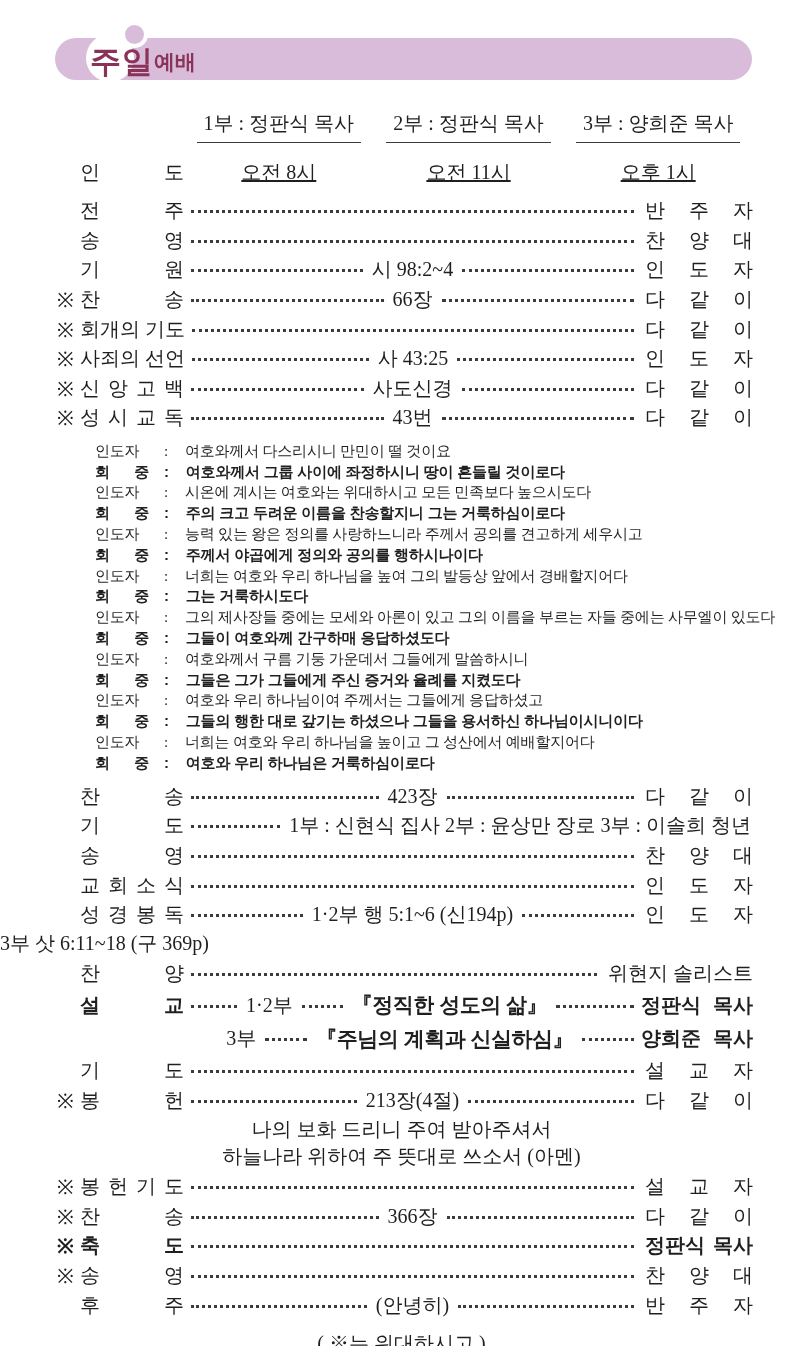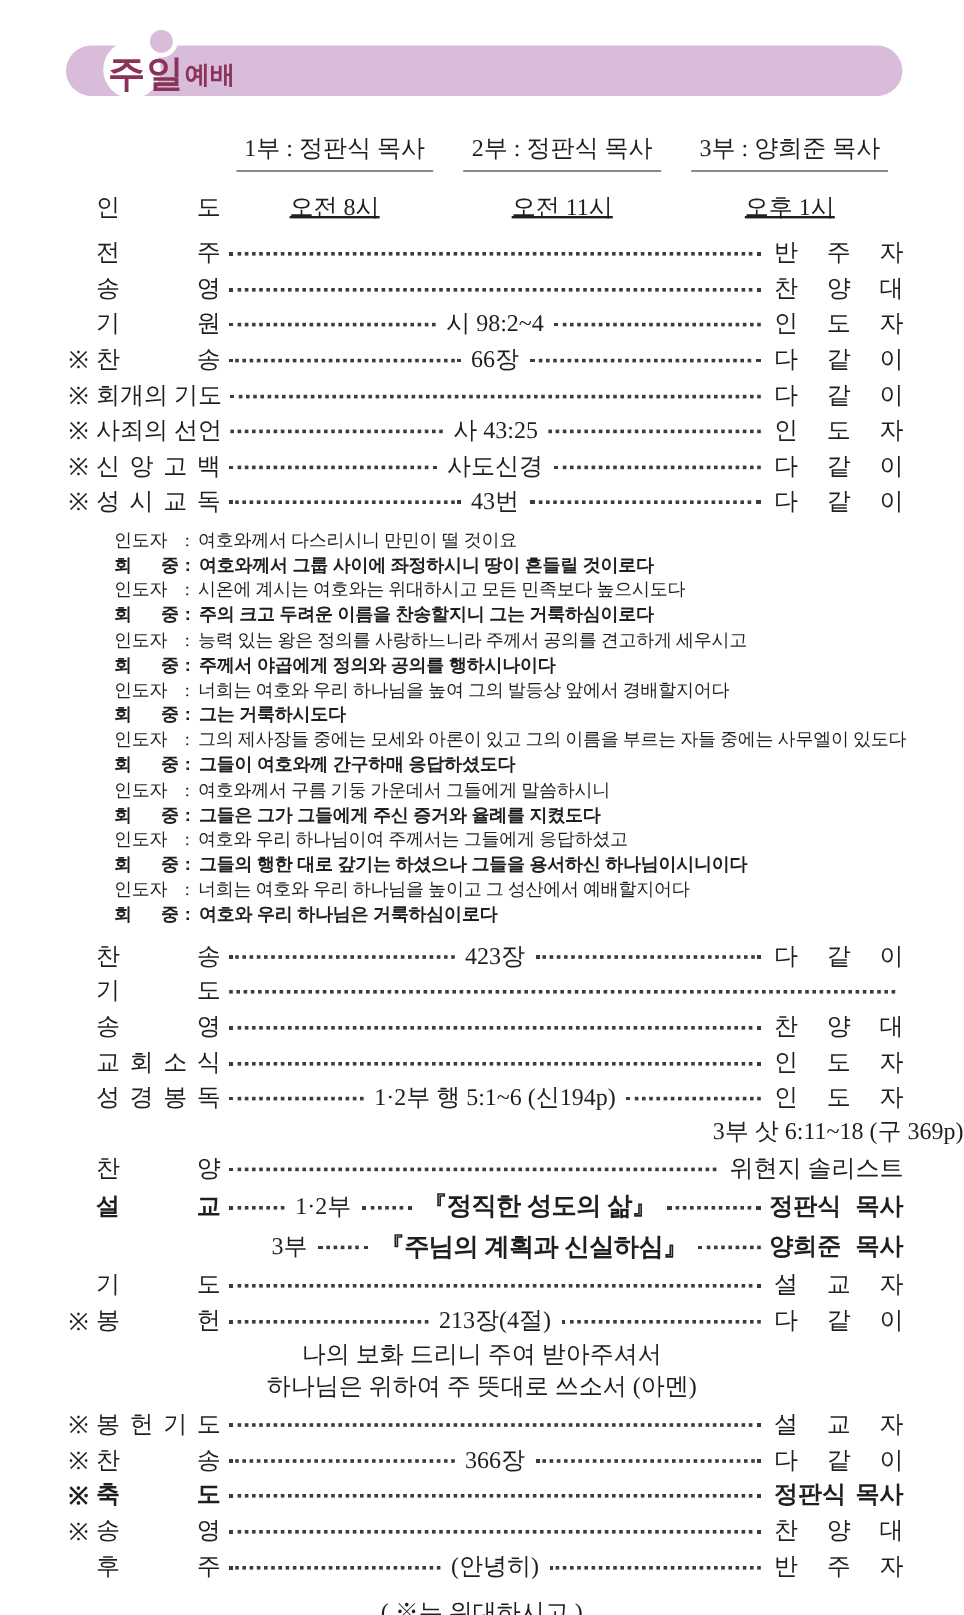--- a/index.html
+++ b/index.html
@@ -37,32 +37,32 @@
   .gothic { font-family:"Liberation Sans", sans-serif; font-weight:bold; }
   
   .conduct { height:auto; align-items:flex-end; margin:22px 0 10px 0; }
   .c-col { flex:1 1 0; text-align:center;text-decoration:underline; }
   .c-name { display:inline-block; border-bottom:1.5px solid #3c3c3c;
             padding:0 7px 5px 7px; white-space:nowrap; }
   .c-time { margin-top:16px; white-space:nowrap; }
   
   .reading { margin:8px 20px 8px 95px; font-size:15px; line-height:20.8px;
              letter-spacing:-0.2px; }
-  .rline { display:flex; white-space:nowrap; }
+  .rline { display:flex; white-space:nowrap;gap:10px; }
   .speaker { flex:0 0 54px; text-align:justify; text-align-last:justify; }
   .colon { padding:0 7px 0 5px; }
   .cong { font-family:"Liberation Sans", sans-serif; font-weight:bold; }
   
   .sermon-row { height:33.5px; }
   .sermon-title { font-size:21px; letter-spacing:-0.5px; }
   .sermon-name { min-width:112px; text-align:justify; text-align-last:justify;
                  white-space:nowrap; }
   .indent-spacer { flex:1 1 auto; }
   
-  .center-line { text-align:right; font-size:20px; height:29.6px; line-height:29.6px; }
+  .center-line { text-align:left; font-size:20px; height:29.6px; line-height:29.6px; }
   .hymn { text-align:center; font-size:20px; line-height:25.5px; margin:2px 0; }
   .footnote { text-align:center; font-size:20px; margin-top:10px; }
 </style>
 </head>
 <body>
 
 <div class="header">
   <div class="bar"></div>
   <div class="circle-white"></div>
   <div class="circle-pink"></div>
@@ -236,20 +236,21 @@
     <span class="lb">찬 송</span>
     <span class="dots"></span>
     <span class="ct">423장</span>
     <span class="dots"></span>
     <span class="rt">다 같 이</span>
   </div>
   <div class="row">
     <span class="mk"></span>
     <span class="lb">기 도</span>
     <span class="dots"></span>
+    <span class="ct">1부 : 신현식 집사  2부 : 윤상만 장로  3부 : 이솔희 청년</span>
   </div>
   <div class="row">
     <span class="mk"></span>
     <span class="lb">송 영</span>
     <span class="dots"></span>
     <span class="rt">찬 양 대</span>
   </div>
   <div class="row">
     <span class="mk"></span>
     <span class="lb">교 회 소 식</span>
@@ -306,21 +307,21 @@
     <span class="lb">봉 헌</span>
     <span class="dots"></span>
     <span class="ct">213장(4절)</span>
     <span class="dots"></span>
     <span class="rt">다 같 이</span>
   </div>
 </div>
 
 <div>
   <div class="hymn">나의 보화 드리니 주여 받아주셔서</div>
-  <div class="hymn">하나님은 위하여 주 뜻대로 쓰소서 (아멘)</div>
+  <div class="hymn">하늘나라 위하여 주 뜻대로 쓰소서 (아멘)</div>
 </div>
 
 <div>
   <div class="row">
     <span class="mk">※</span>
     <span class="lb">봉 헌 기 도</span>
     <span class="dots"></span>
     <span class="rt">설 교 자</span>
   </div>
   <div class="row">

